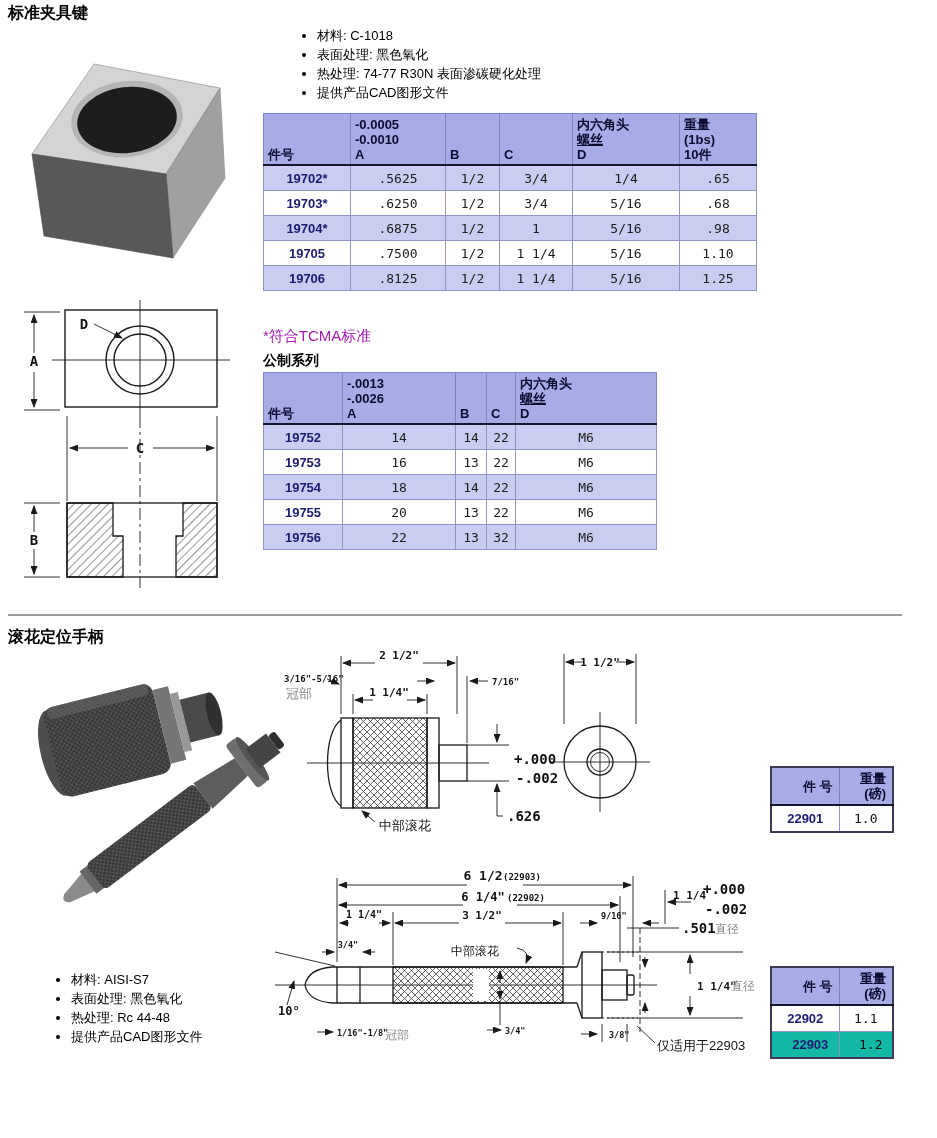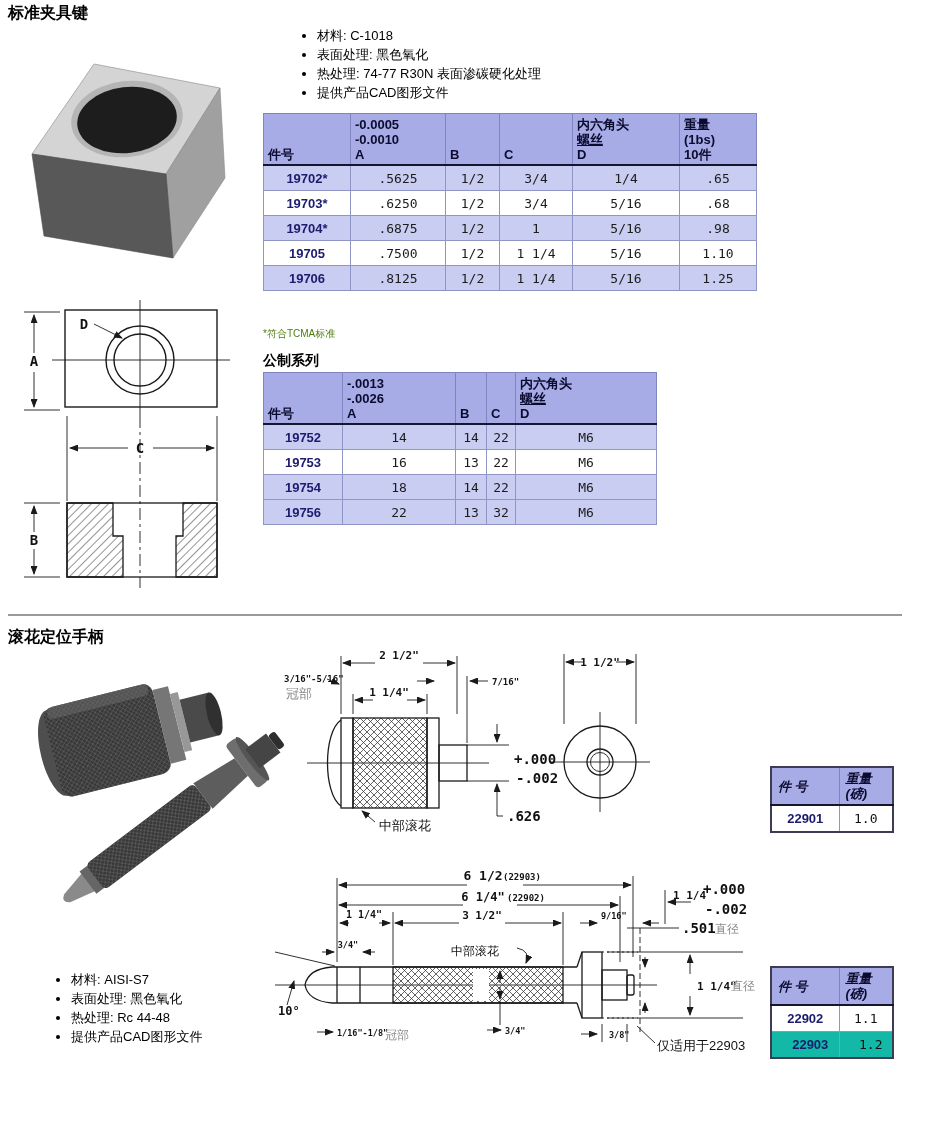--- a/index.html
+++ b/index.html
@@ -2,30 +2,30 @@
 <html><head>
 <meta charset="utf-8">
 <style>
   html,body{margin:0;padding:0;background:#fff;}
   body{width:937px;height:1138px;position:relative;font-family:"Liberation Sans",sans-serif;color:#111;overflow:hidden;}
   .abs{position:absolute;}
   .sec-title{font-size:16px;font-weight:bold;color:#000;}
   .sub-title{font-size:14px;font-weight:bold;color:#000;}
   ul.specs{margin:12px;padding-left:17px;}
   ul.specs li{font-size:13px;line-height:19px;color:#000;}
-  .note{font-size:10px;color:#4d7c0f;}
+  .note{font-size:15px;color:#a21caf;}
   table.spec{border-collapse:collapse;border:1px solid #4a4a5a;}
   table.spec th{background:#a7ace6;color:#0b0b30;font-size:13px;font-weight:bold;vertical-align:bottom;border:1px solid #7e85bf;border-bottom:2px solid #15152e;padding:3px 4px 2px;line-height:15px;}
   table.spec th span{display:block;text-align:left;}
   table.spec td{border:1px solid #8f95c4;text-align:center;font-size:13px;padding:3px 2px;height:18px;font-family:"DejaVu Sans Mono",monospace;color:#1c1c1c;}
   table.spec td.part{font-family:"Liberation Sans",sans-serif;font-weight:bold;color:#1b1b6f;}
   table.spec tr.alt td{background:#c9cdf1;}
   table.wt{border-collapse:collapse;border:2px solid #3c3c55;}
   table.wt th{background:#a7ace6;color:#0b0b30;font-size:13px;font-weight:bold;border:1px solid #7e85bf;border-bottom:2px solid #15152e;padding:3px 6px;vertical-align:middle;}
-  table.wt th span{display:block;text-align:left;line-height:15px;font-style:italic;}
+  table.wt th span{display:block;text-align:right;line-height:15px;}
   table.wt td{border:1px solid #8f95c4;text-align:center;font-size:13px;padding:4px 6px;height:17px;font-family:"DejaVu Sans Mono",monospace;}
   table.wt td.part{font-family:"Liberation Sans",sans-serif;font-weight:bold;color:#1b1b6f;}
   table.wt tr.alt td{background:#14b8a6;padding-left:16px;}
   .uline{text-decoration:underline;}
   .divider{background:#9a9a9a;height:2px;}
   svg text{font-family:"DejaVu Sans Mono",monospace;fill:#111;}
   svg text.cn{font-family:"Liberation Sans",sans-serif;}
   svg text.grey{fill:#8a8a8a;}
 </style>
 </head>
@@ -175,20 +175,27 @@
         <td class="part">19753</td>
         <td>16</td>
         <td>13</td>
         <td>22</td>
         <td>M6</td>
       </tr>
     <tr class="alt">
         <td class="part">19754</td>
         <td>18</td>
         <td>14</td>
+        <td>22</td>
+        <td>M6</td>
+      </tr>
+    <tr>
+        <td class="part">19755</td>
+        <td>20</td>
+        <td>13</td>
         <td>22</td>
         <td>M6</td>
       </tr>
     <tr class="alt">
         <td class="part">19756</td>
         <td>22</td>
         <td>13</td>
         <td>32</td>
         <td>M6</td>
       </tr>

